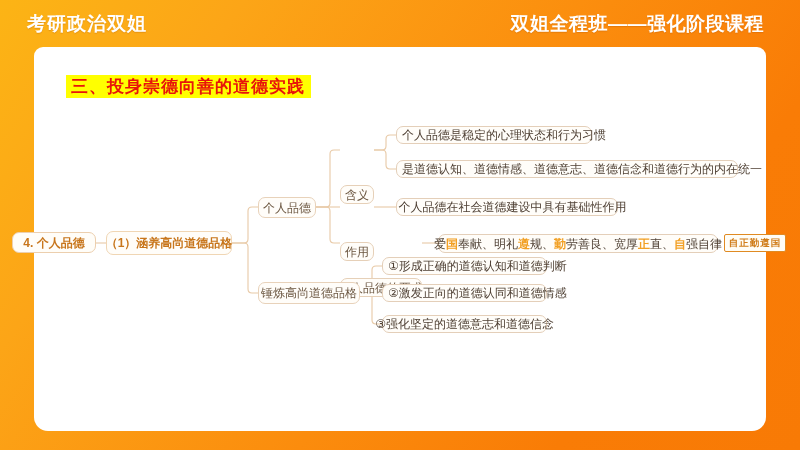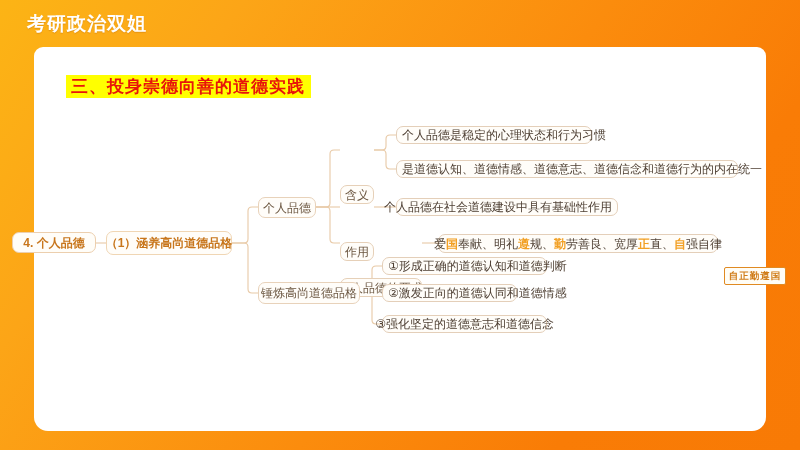--- a/index.html
+++ b/index.html
@@ -76,20 +76,21 @@
   }
   .hl{color:#f2a024;font-weight:700;}
 </style>
 </head>
 <body>
 
 <div id="slide">
 
   <div class="hdr">
     <div class="hdr-left">考研政治双姐</div>
+    <div class="hdr-right">双姐全程班——强化阶段课程</div>
   </div>
 
   <div class="panel">
 
     <div class="sec-title">三、投身崇德向善的道德实践</div>
 
     <div class="map">
 
       <svg class="lines" viewBox="0 0 732 384">
         <g fill="none" stroke="#e8c9a6" stroke-width="1.1">
@@ -138,40 +139,40 @@
         <span>个人品德的要求</span>
       </div>
 
       <div class="node leaf" style="left:362px;top:79px;width:196px;height:18px;justify-content:flex-start;">
         <span>个人品德是稳定的心理状态和行为习惯</span>
       </div>
       <div class="node leaf" style="left:362px;top:113px;width:342px;height:18px;justify-content:flex-start;">
         <span>是道德认知、道德情感、道德意志、道德信念和道德行为的内在统一</span>
       </div>
 
-      <div class="node leaf" style="left:362px;top:151px;width:222px;height:18px;justify-content:flex-end;padding-left:16px;">
+      <div class="node leaf" style="left:362px;top:151px;width:222px;height:18px;justify-content:center;padding-left:16px;">
         <span>个人品德在社会道德建设中具有基础性作用</span>
       </div>
 
       <div class="node leaf" style="left:404px;top:187px;width:280px;height:19px;">
         <span id="req-rich"><span>爱</span><span class="hl">国</span><span>奉献、明礼</span><span class="hl">遵</span><span>规、</span><span class="hl">勤</span><span>劳善良、宽厚</span><span class="hl">正</span><span>直、</span><span class="hl">自</span><span>强自律</span></span>
       </div>
 
-      <div class="mnemonic" style="left:690px;top:187px;width:62px;height:18px;margin-top:33px;">
+      <div class="mnemonic" style="left:690px;top:187px;width:62px;height:18px;">
         <span>自正勤遵国</span>
       </div>
 
       <div class="node l2" style="left:224px;top:235px;width:102px;height:22px;">
         <span>锤炼高尚道德品格</span>
       </div>
 
       <div class="node num" style="left:348px;top:210px;width:165px;height:18px;justify-content:flex-start;">
         <span>①形成正确的道德认知和道德判断</span>
       </div>
-      <div class="node num" style="left:348px;top:237px;width:135px;height:18px;justify-content:flex-start;">
+      <div class="node num" style="left:348px;top:237px;width:165px;height:18px;justify-content:flex-start;">
         <span>②激发正向的道德认同和道德情感</span>
       </div>
       <div class="node num" style="left:348px;top:268px;width:165px;height:18px;justify-content:center;">
         <span>③强化坚定的道德意志和道德信念</span>
       </div>
 
     </div>
   </div>
 </div>
 

